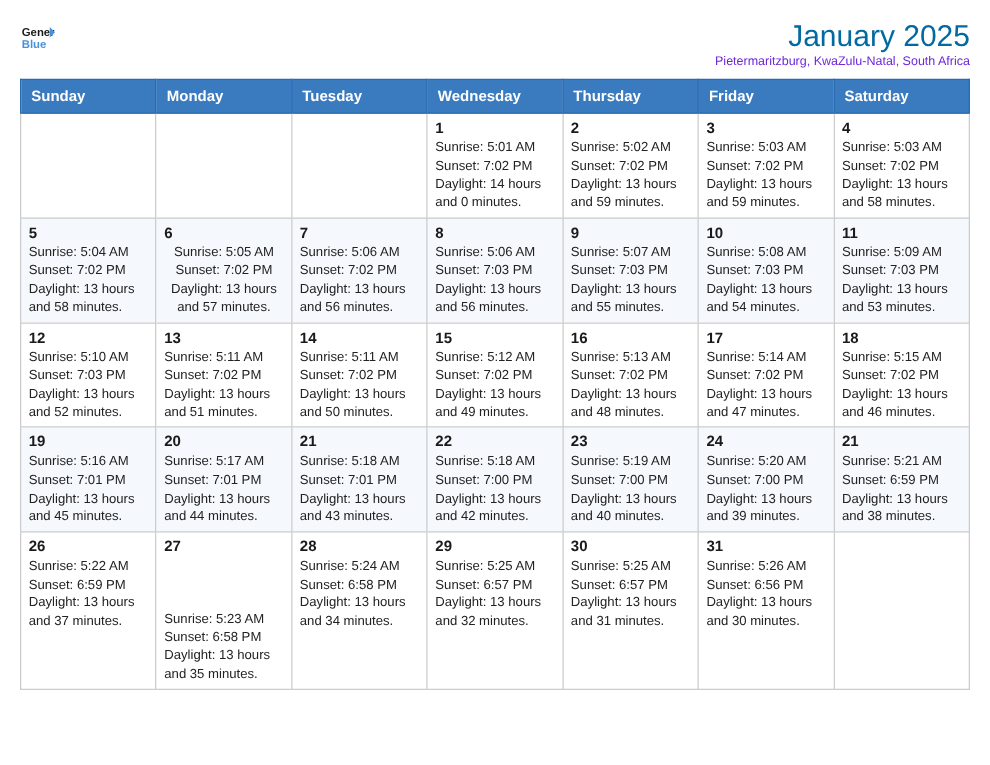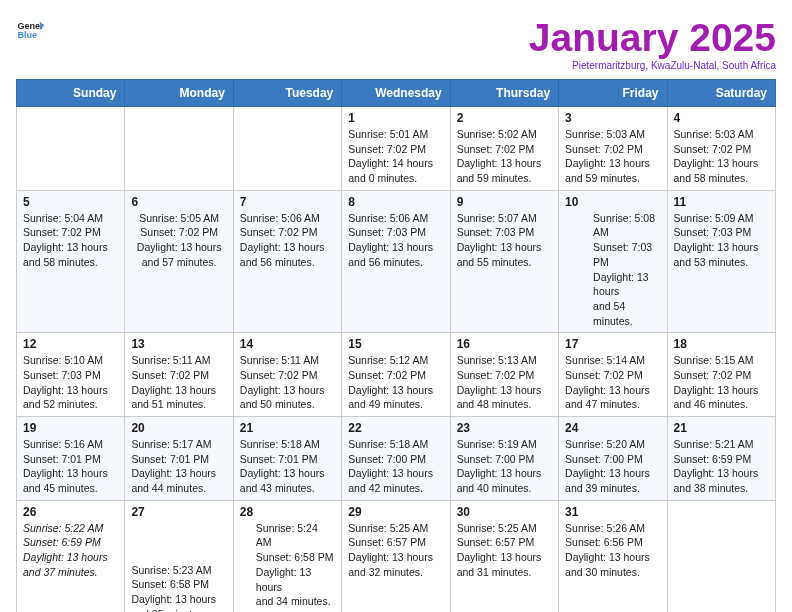--- a/index.html
+++ b/index.html
@@ -22,37 +22,37 @@
       gap: 4px;
     }
     .logo-icon {
       width: 28px;
       height: 28px;
     }
     .title-block {
       text-align: right;
     }
     .month-title {
-      font-size: 39px;
-      font-weight: bold;
-      color: #a21caf;
+      font-size: 24px;
+      font-weight: normal;
+      color: #0369a1;
     }
     .subtitle {
       font-size: 10px;
       color: #6d28d9;
     }
     .calendar {
       width: 100%;
       border-collapse: collapse;
       font-size: 11px;
     }
     .calendar th {
       background-color: #3a7abf;
       color: #fff;
-      text-align: right;
+      text-align: left;
       padding: 6px 8px;
       font-size: 12px;
       font-weight: bold;
       border: 1px solid #2a6aaf;
     }
     .calendar td {
       vertical-align: top;
       padding: 4px 6px;
       border: 1px solid #ccc;
       width: 108px;
@@ -177,21 +177,21 @@
         </td>
         <td>
           <div class="day-num">9</div>
           <div class="day-info" style="white-space: pre-line;">Sunrise: 5:07 AM
 Sunset: 7:03 PM
 Daylight: 13 hours
 and 55 minutes.</div>
         </td>
         <td>
           <div class="day-num">10</div>
-          <div class="day-info" style="white-space: pre-line; margin-left: 28px;">Sunrise: 5:08 AM
+          <div class="day-info" style="white-space: pre-line;">Sunrise: 5:08 AM
 Sunset: 7:03 PM
 Daylight: 13 hours
 and 54 minutes.</div>
         </td>
         <td>
           <div class="day-num">11</div>
           <div class="day-info" style="white-space: pre-line;">Sunrise: 5:09 AM
 Sunset: 7:03 PM
 Daylight: 13 hours
 and 53 minutes.</div>
@@ -295,35 +295,35 @@
           <div class="day-num">21</div>
           <div class="day-info" style="white-space: pre-line;">Sunrise: 5:21 AM
 Sunset: 6:59 PM
 Daylight: 13 hours
 and 38 minutes.</div>
         </td>
       </tr>
       <tr class="row-odd">
         <td>
           <div class="day-num">26</div>
-          <div class="day-info" style="white-space: pre-line; font-style: italic;">Sunrise: 5:22 AM
+          <div class="day-info" style="white-space: pre-line;">Sunrise: 5:22 AM
 Sunset: 6:59 PM
 Daylight: 13 hours
 and 37 minutes.</div>
         </td>
         <td>
           <div class="day-num">27</div>
           <div class="day-info" style="white-space: pre-line; margin-top: 44px;">Sunrise: 5:23 AM
 Sunset: 6:58 PM
 Daylight: 13 hours
 and 35 minutes.</div>
         </td>
         <td>
           <div class="day-num">28</div>
-          <div class="day-info" style="white-space: pre-line; margin-left: 16px;">Sunrise: 5:24 AM
+          <div class="day-info" style="white-space: pre-line;">Sunrise: 5:24 AM
 Sunset: 6:58 PM
 Daylight: 13 hours
 and 34 minutes.</div>
         </td>
         <td>
           <div class="day-num">29</div>
           <div class="day-info" style="white-space: pre-line;">Sunrise: 5:25 AM
 Sunset: 6:57 PM
 Daylight: 13 hours
 and 32 minutes.</div>

